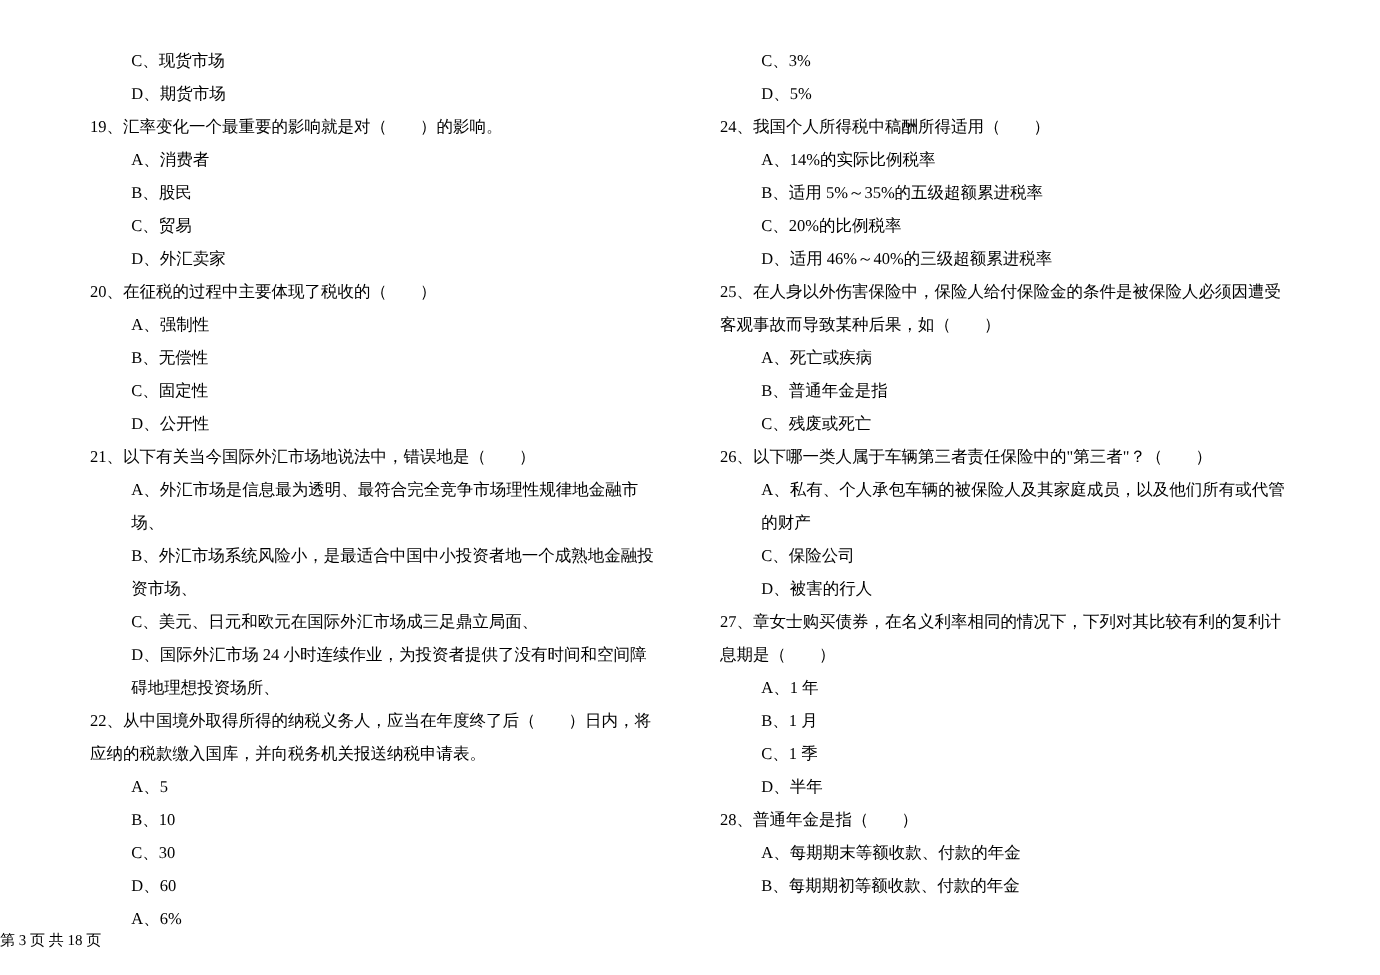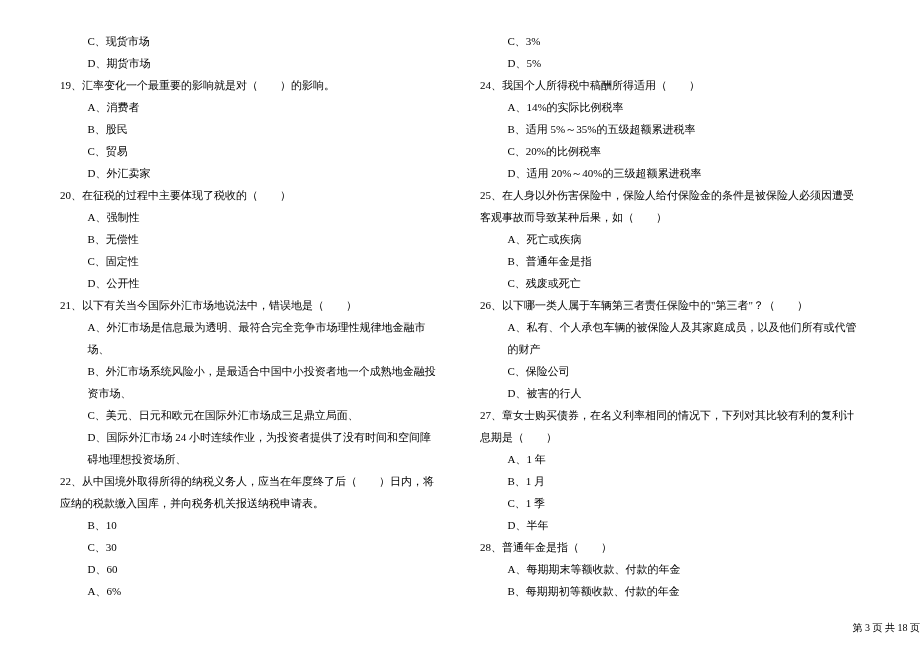--- a/index.html
+++ b/index.html
@@ -28,21 +28,21 @@
       padding-left: 2.5em;
     }
     .question {
       padding-left: 0;
     }
     .footer {
       position: absolute;
       bottom: 12px;
       left: 0;
       right: 0;
-      text-align: right;
+      text-align: left;
       font-size: 10px;
     }
   </style>
 </head>
 <body>
 
 <div class="columns">
   <div class="col">
     <div class="option">C、现货市场</div>
     <div class="option">D、期货市场</div>
@@ -55,35 +55,36 @@
     <div class="option">A、强制性</div>
     <div class="option">B、无偿性</div>
     <div class="option">C、固定性</div>
     <div class="option">D、公开性</div>
     <div class="question">21、以下有关当今国际外汇市场地说法中，错误地是（　　）</div>
     <div class="option">A、外汇市场是信息最为透明、最符合完全竞争市场理性规律地金融市场、</div>
     <div class="option">B、外汇市场系统风险小，是最适合中国中小投资者地一个成熟地金融投资市场、</div>
     <div class="option">C、美元、日元和欧元在国际外汇市场成三足鼎立局面、</div>
     <div class="option">D、国际外汇市场 24 小时连续作业，为投资者提供了没有时间和空间障碍地理想投资场所、</div>
     <div class="question">22、从中国境外取得所得的纳税义务人，应当在年度终了后（　　）日内，将应纳的税款缴入国库，并向税务机关报送纳税申请表。</div>
+    <div class="option">A、5</div>
     <div class="option">B、10</div>
     <div class="option">C、30</div>
     <div class="option">D、60</div>
     <div class="option">A、6%</div>
 
   </div>
 
   <div class="col">
     <div class="option">C、3%</div>
     <div class="option">D、5%</div>
     <div class="question">24、我国个人所得税中稿酬所得适用（　　）</div>
     <div class="option">A、14%的实际比例税率</div>
     <div class="option">B、适用 5%～35%的五级超额累进税率</div>
     <div class="option">C、20%的比例税率</div>
-    <div class="option">D、适用 20%～40%的三级超额累进税率</div>
+    <div class="option">D、适用 46%～40%的三级超额累进税率</div>
     <div class="question">25、在人身以外伤害保险中，保险人给付保险金的条件是被保险人必须因遭受客观事故而导致某种后果，如（　　）</div>
     <div class="option">A、死亡或疾病</div>
     <div class="option">B、普通年金是指</div>
     <div class="option">C、残废或死亡</div>
     <div class="question">26、以下哪一类人属于车辆第三者责任保险中的"第三者"？（　　）</div>
     <div class="option">A、私有、个人承包车辆的被保险人及其家庭成员，以及他们所有或代管的财产</div>
     <div class="option">C、保险公司</div>
     <div class="option">D、被害的行人</div>
     <div class="question">27、章女士购买债券，在名义利率相同的情况下，下列对其比较有利的复利计息期是（　　）</div>
     <div class="option">A、1 年</div>

